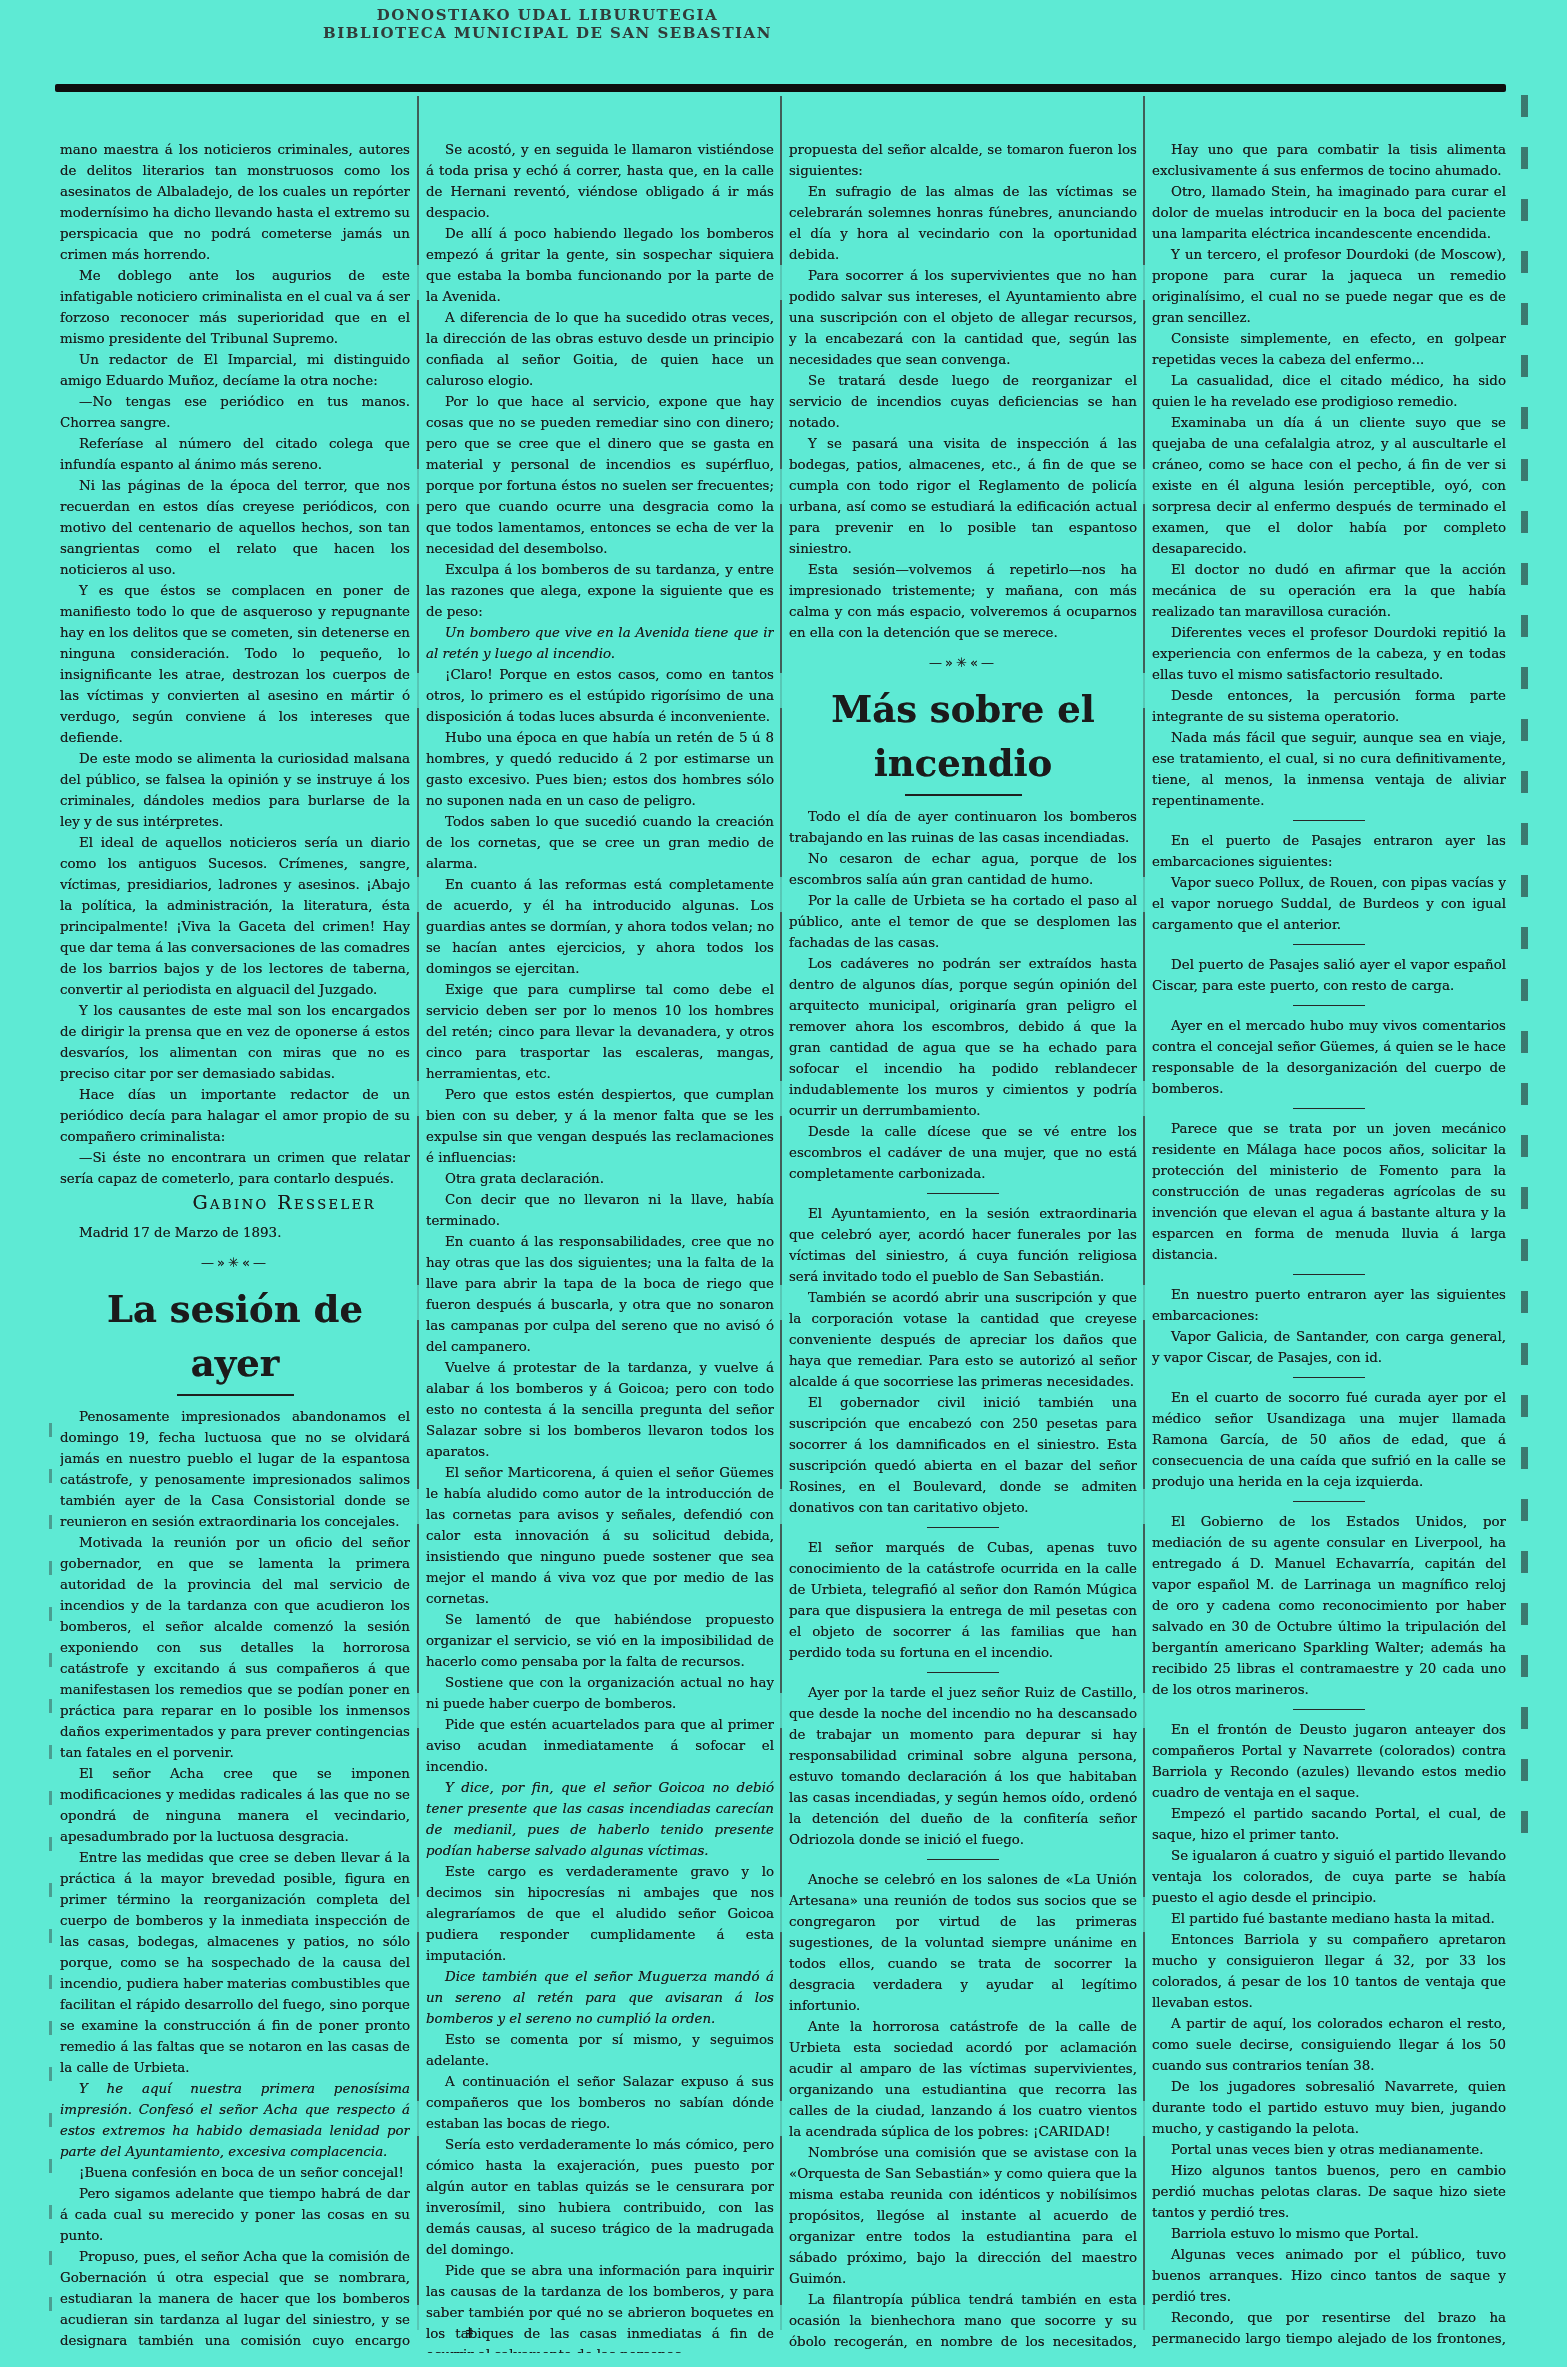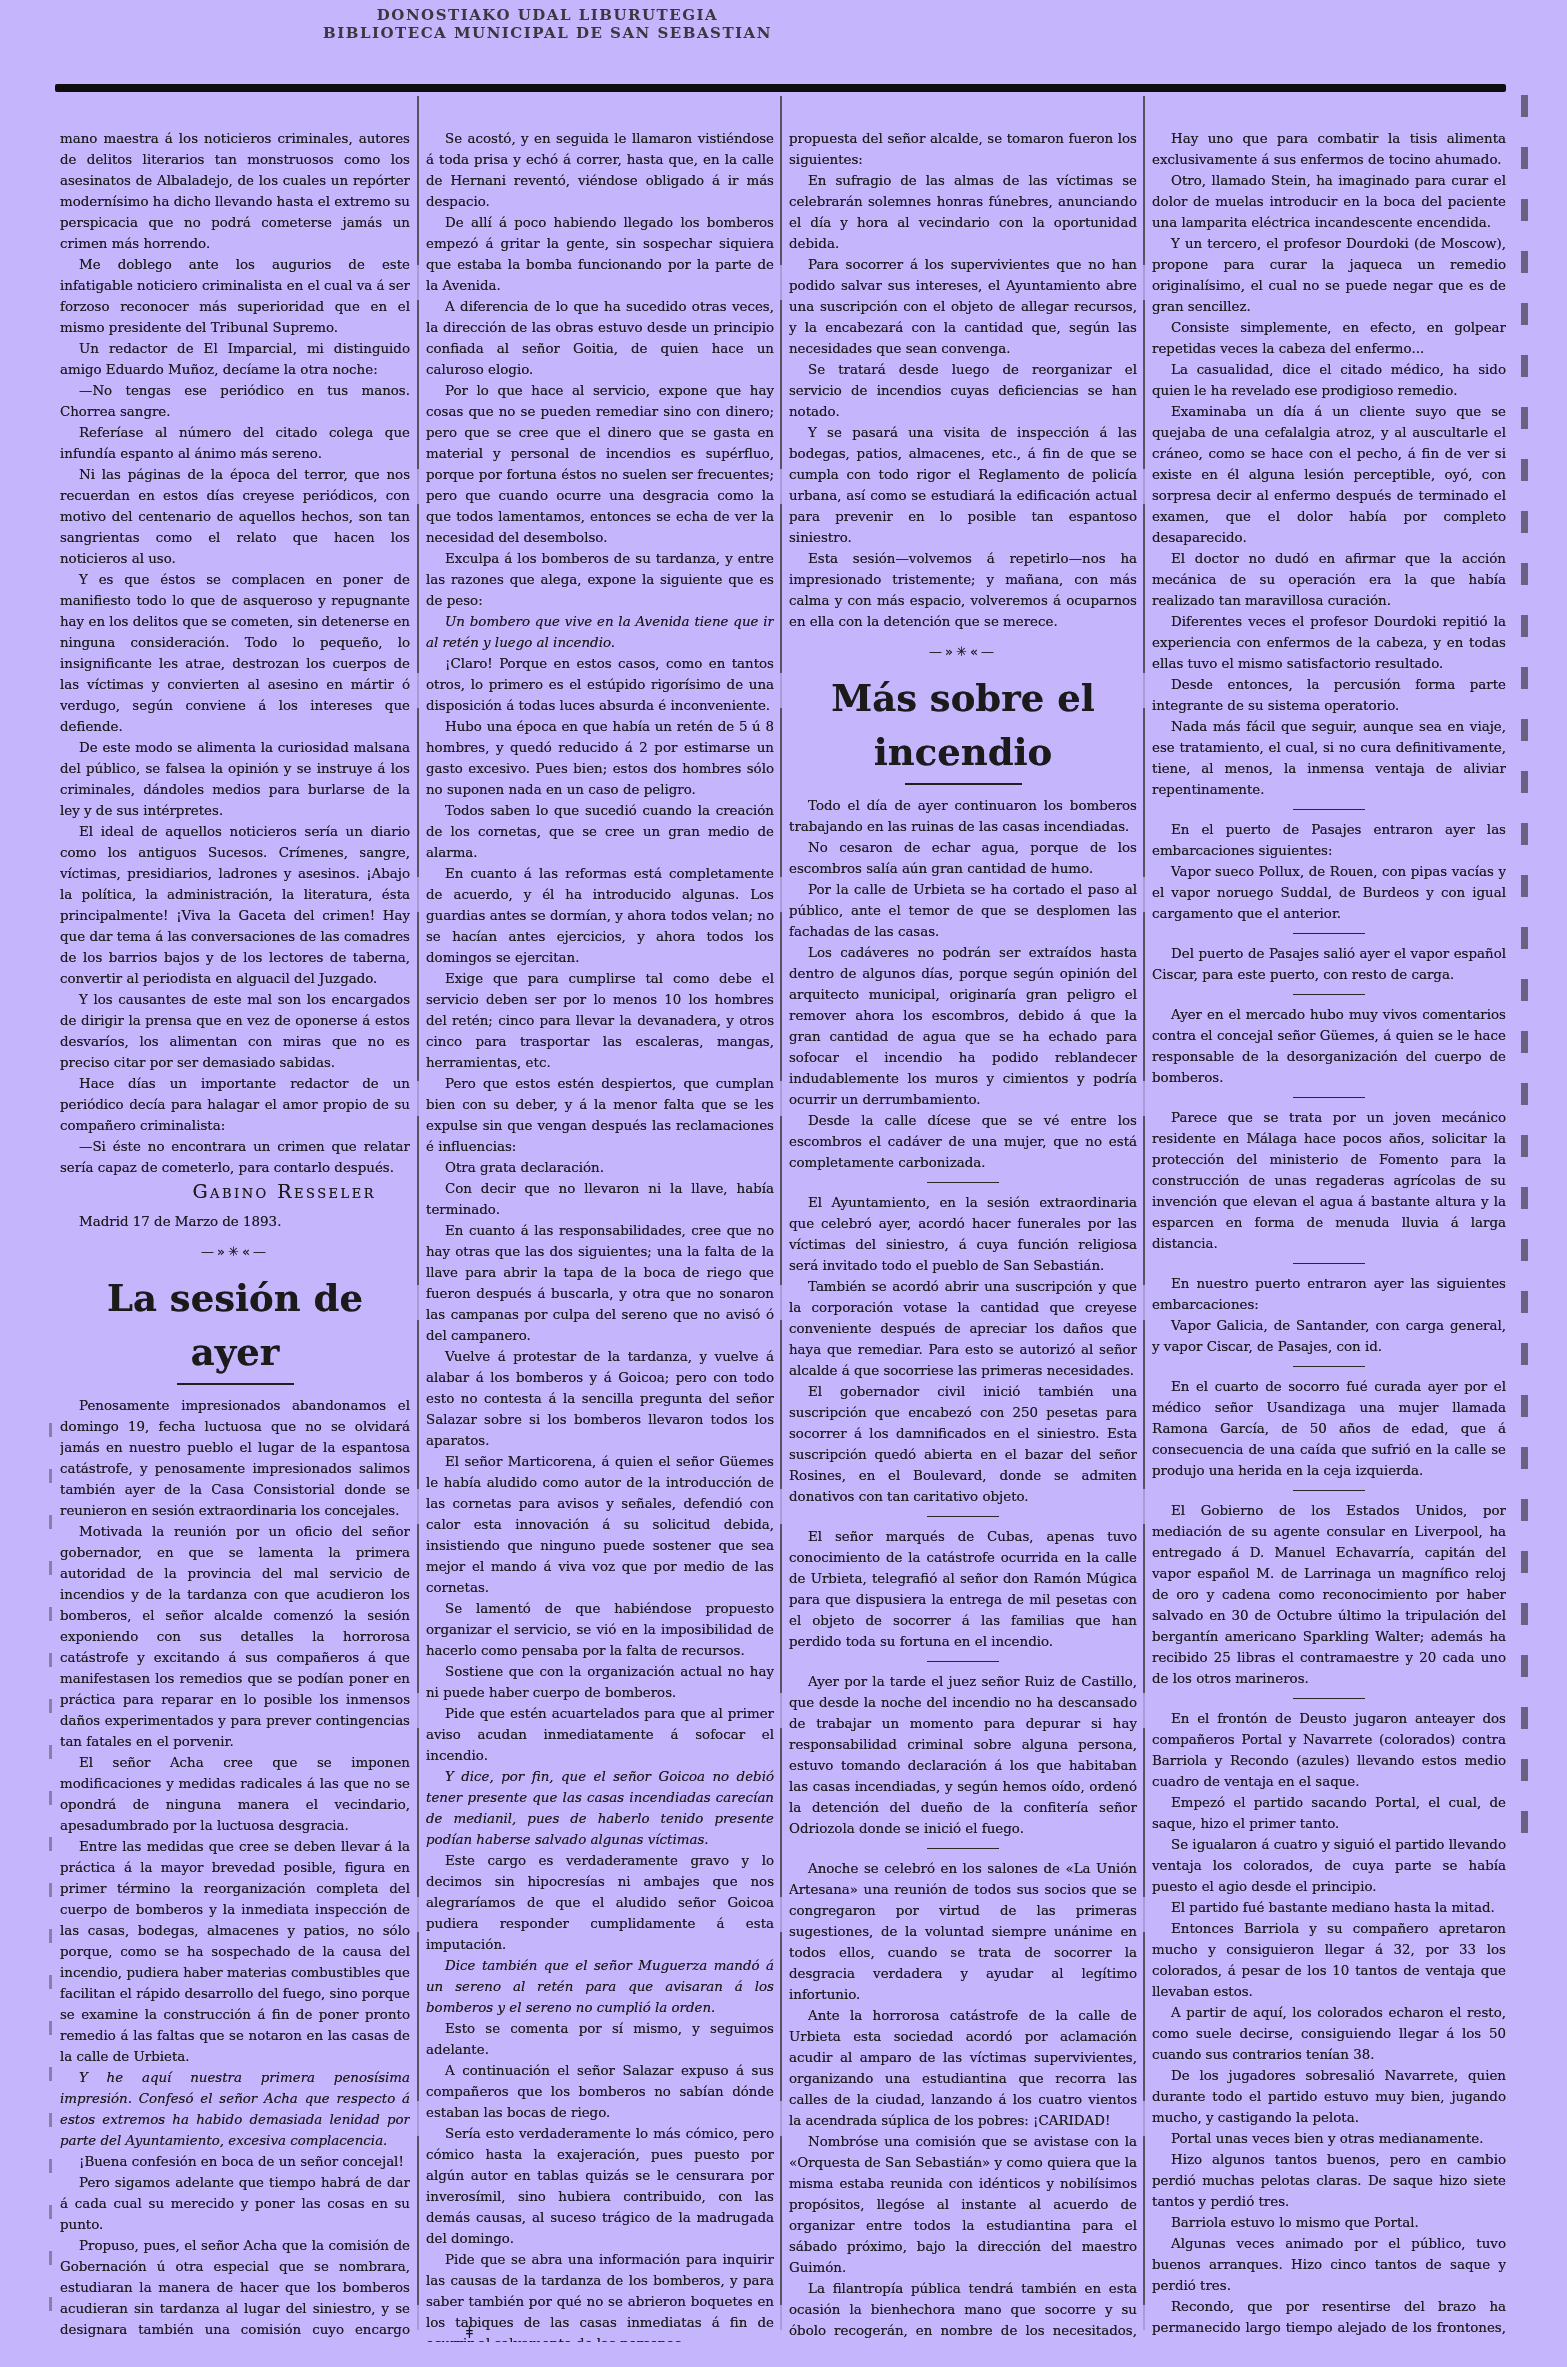--- a/index.html
+++ b/index.html
@@ -1,31 +1,31 @@
 <!DOCTYPE html>
 <html><head>
 <meta charset="utf-8">
 <style>
   html,body{margin:0;padding:0;background:#dddbd5;}
-  .page{position:relative;width:1567px;height:2367px;background:#c4b5fd;overflow:hidden;
+  .page{position:relative;width:1567px;height:2367px;background:#5eead4;overflow:hidden;
         font-family:"DejaVu Serif",serif;color:#1b1b1b;}
   .stamp{position:absolute;top:6px;left:0;width:1095px;text-align:center;
          font-weight:bold;font-size:15px;line-height:18px;letter-spacing:1.5px;
          color:#2e2e2e;opacity:.92;}
   .toprule{position:absolute;left:55px;top:84px;width:1451px;height:8px;background:#0e0e0e;border-radius:2px;}
   .vrule{position:absolute;top:96px;height:2234px;width:2px;opacity:.8;
          background:repeating-linear-gradient(180deg,#3a3a3a 0 169px,rgba(58,58,58,.25) 169px 204px);}
   .vr1{left:417px;} .vr2{left:780px;} .vr3{left:1143px;}
   .edge-right{position:absolute;left:1521px;top:95px;width:7px;height:1751px;opacity:.55;
          background:repeating-linear-gradient(180deg,#1d1d1d 0 22px,transparent 22px 52px);}
   .edge-left{position:absolute;left:49px;top:1423px;width:3px;height:896px;opacity:.4;
          background:repeating-linear-gradient(180deg,#2c2c2c 0 14px,transparent 14px 46px);}
   .ink-mark{position:absolute;left:466px;top:2324px;font-size:15px;color:#111;}
 
-  .col{position:absolute;top:128px;overflow:hidden;text-align:justify;
+  .col{position:absolute;top:139px;overflow:hidden;text-align:justify;
        font-size:13.4px;line-height:21px;text-shadow:0 0 0.5px rgba(25,25,25,.65);}
   .c0{left:60px;width:350px;height:2214px;}
   .c1{left:426px;width:348px;height:2214px;}
   .c2{left:789px;width:348px;height:2214px;}
   .c3{left:1152px;width:354px;height:2214px;}
 
   .p{margin:0;text-indent:19px;}
   .p.ni{text-indent:0;}
   .p.it{font-style:italic;}
   .headline{margin:8px 0 4px;text-align:center;font-size:37px;line-height:54px;

